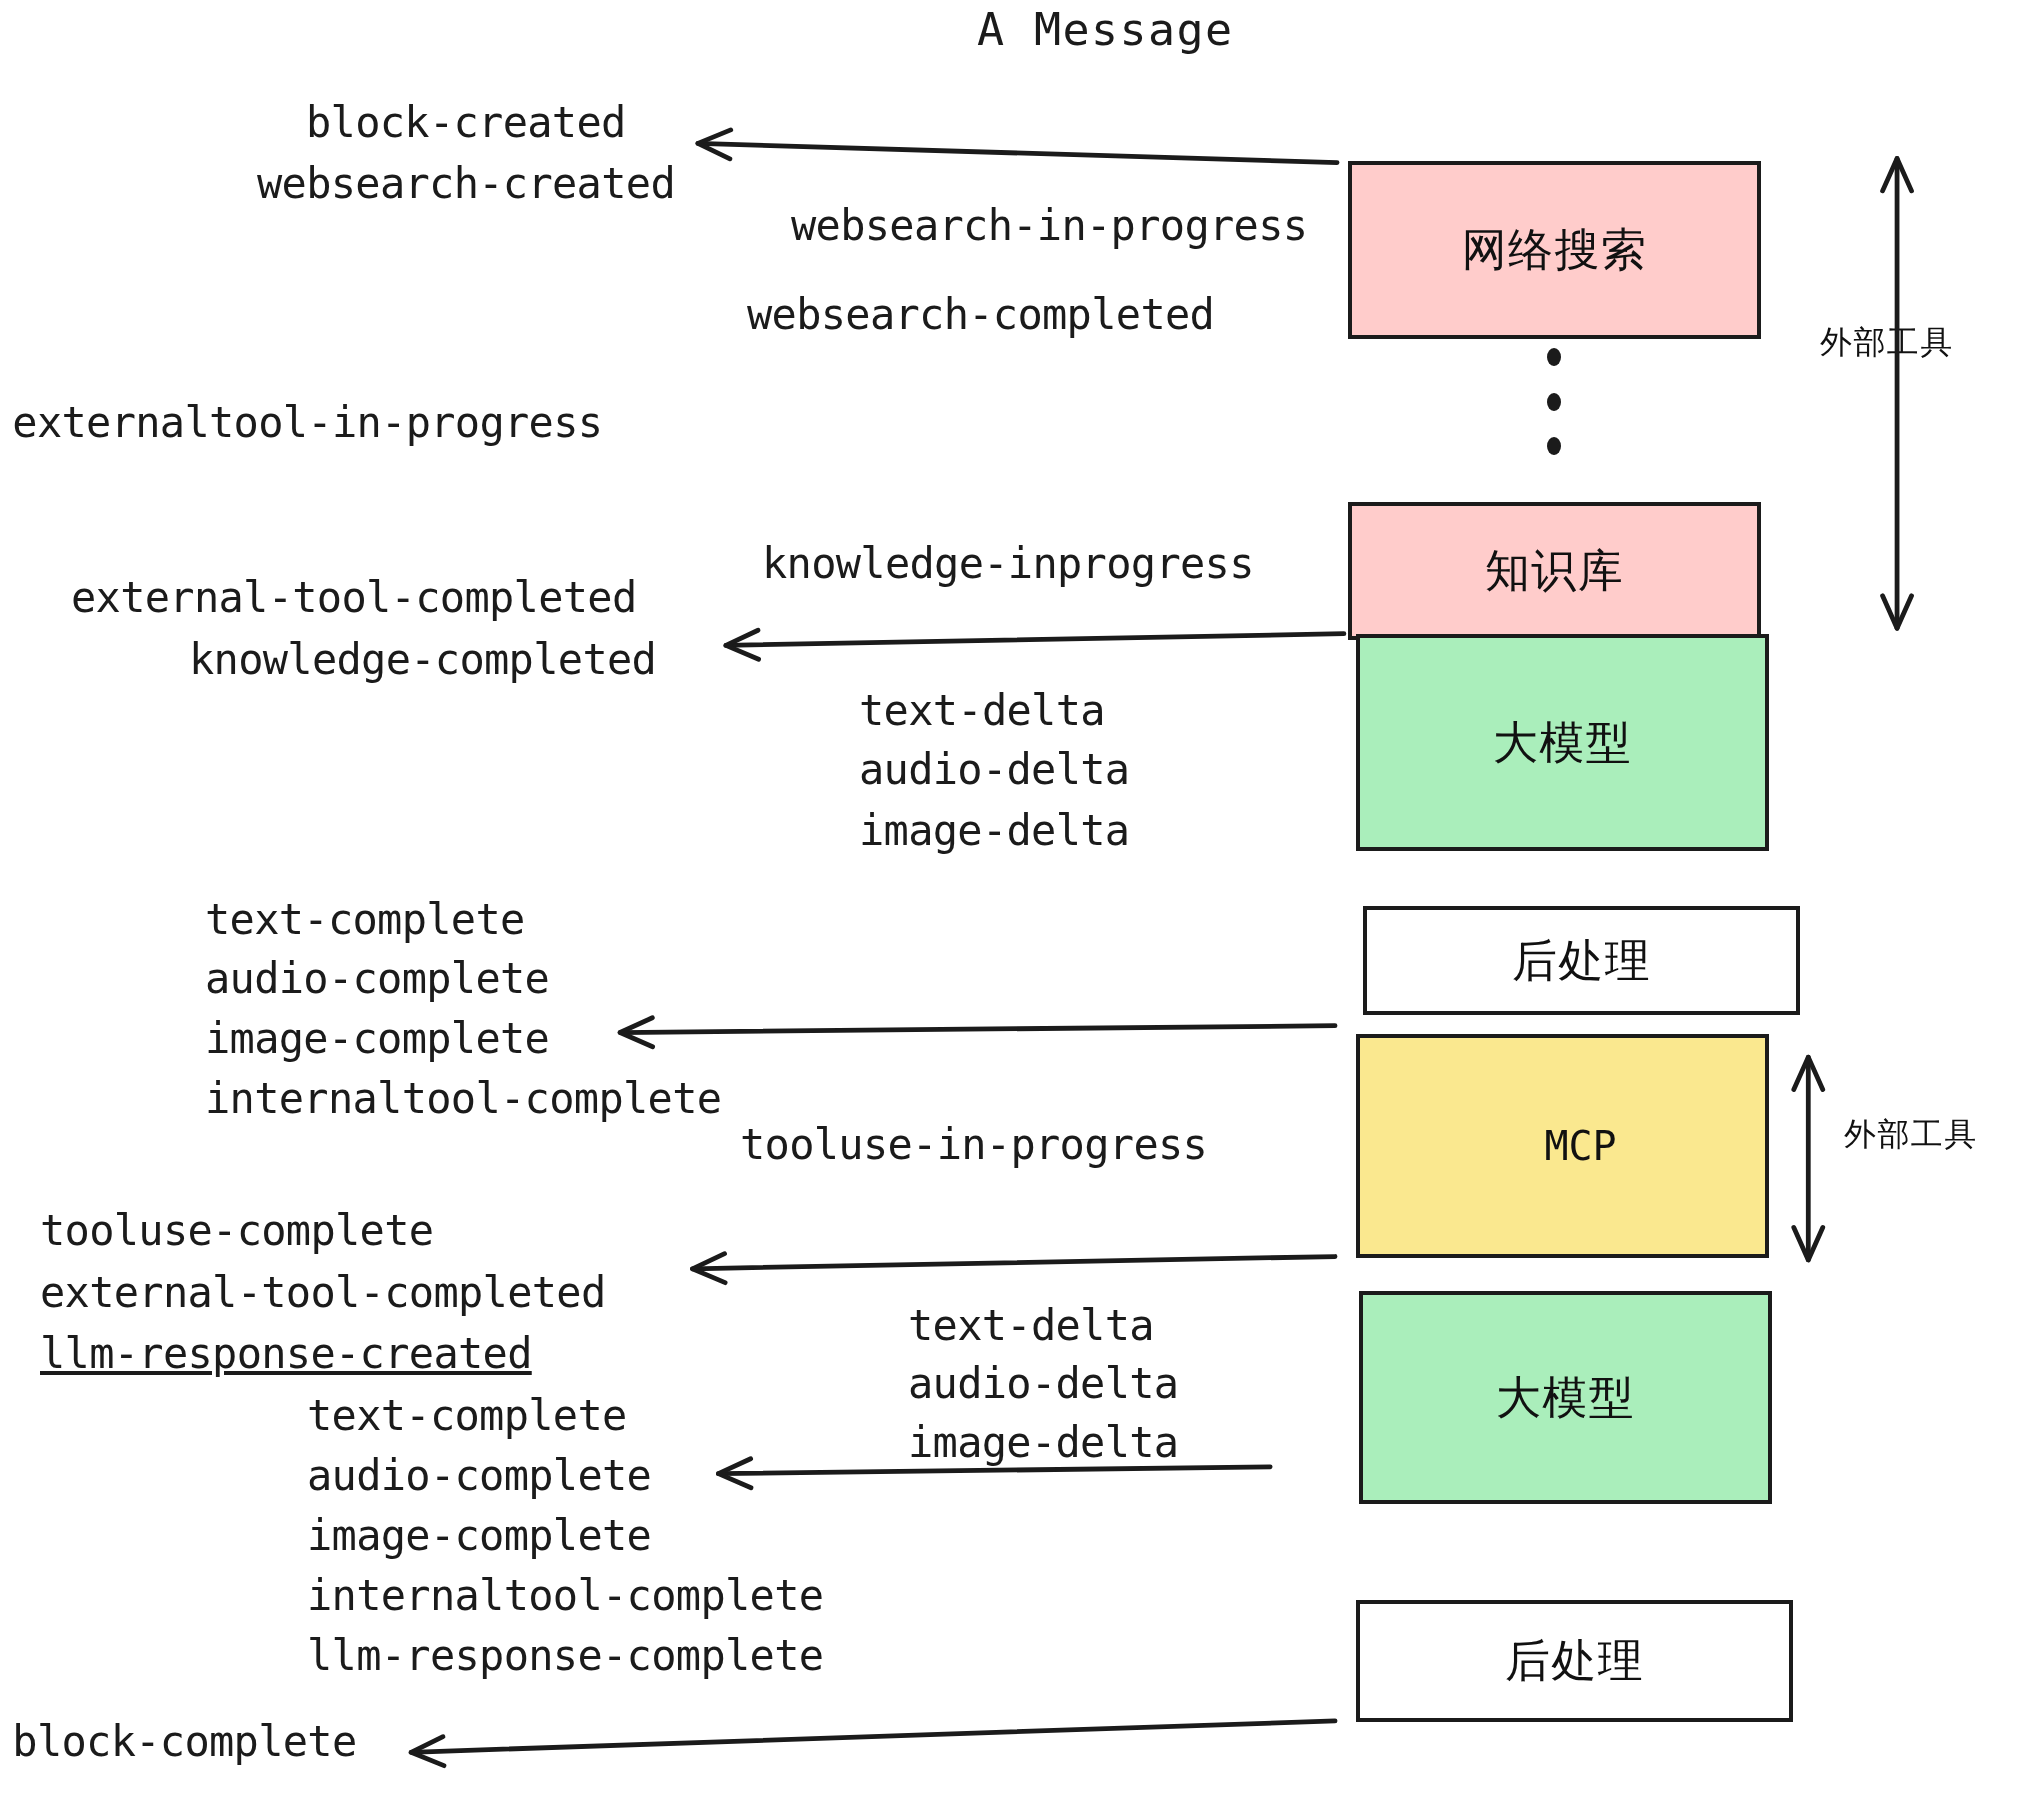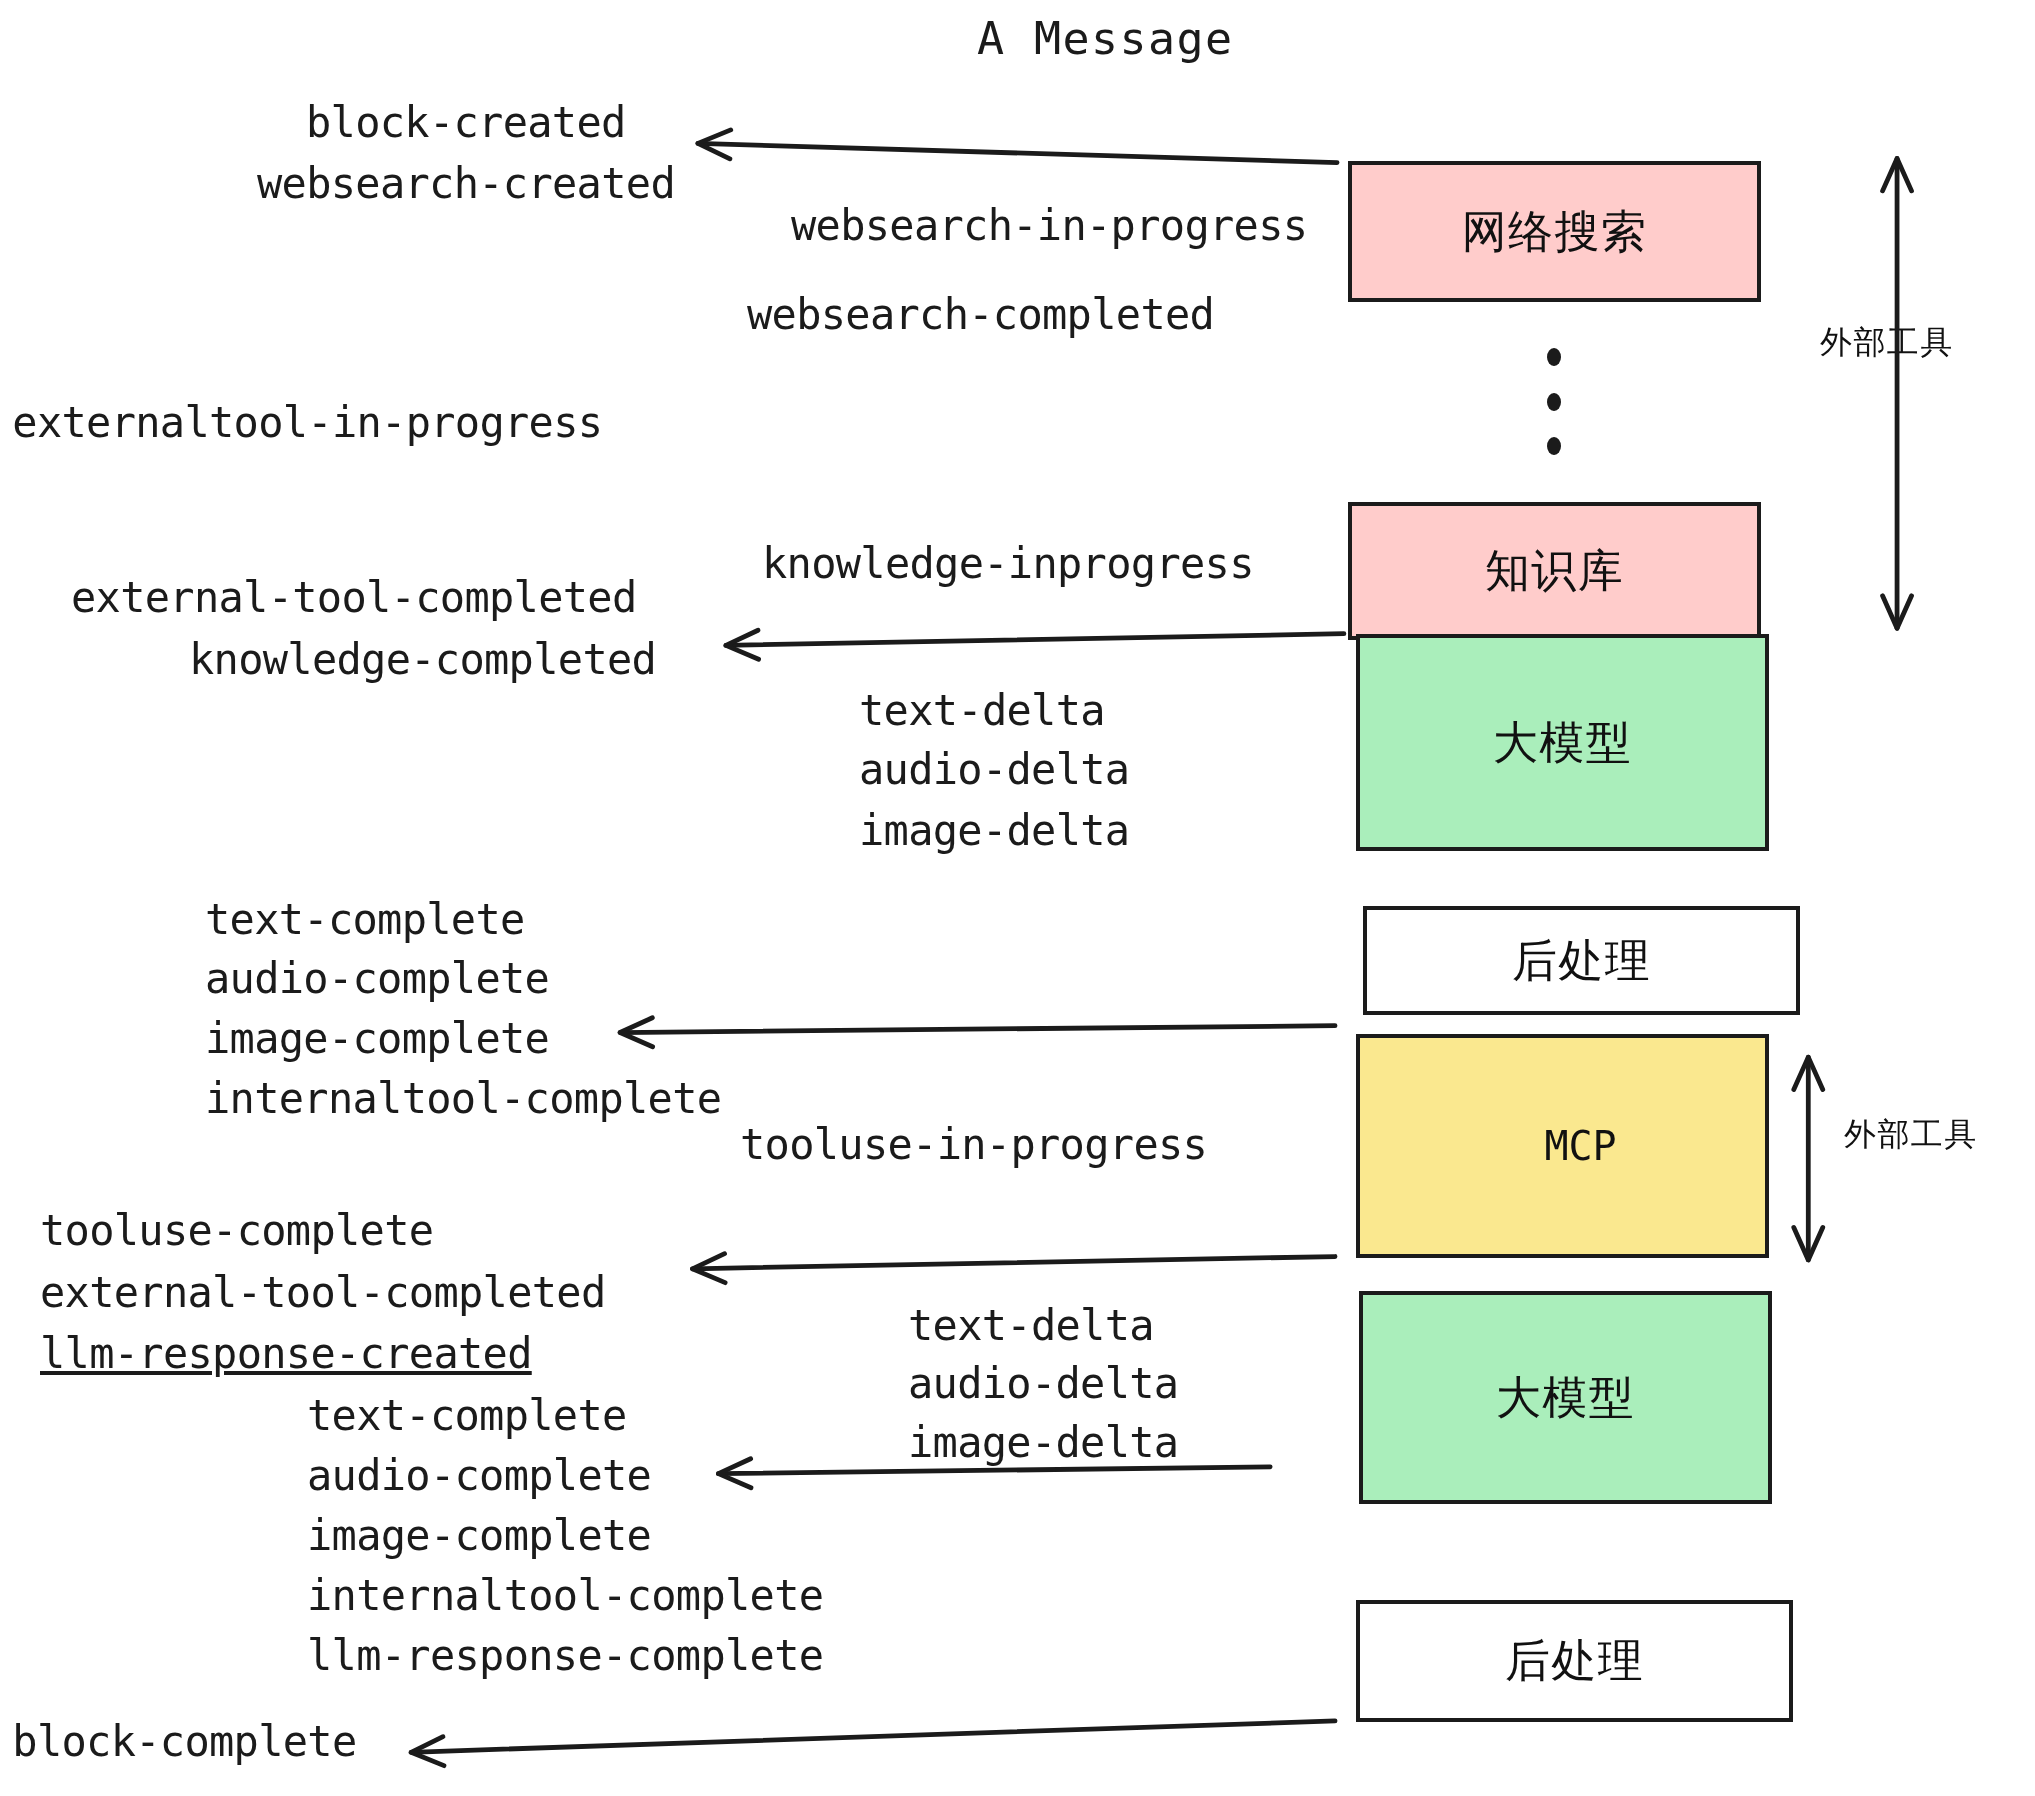--- a/index.html
+++ b/index.html
@@ -26,23 +26,23 @@
   .dot{position:absolute;width:13.7px;height:18px;border-radius:50%;background:#1b1b1b;}
 
   svg.ov{position:absolute;left:0;top:0;width:2035px;height:1796px;overflow:visible;
          pointer-events:none;}
 </style>
 </head>
 <body>
 
 <div id="stage">
 
-  <div class="title" style="left:977px;top:3.4px;margin-top:9px;">A Message</div>
+  <div class="title" style="left:977px;top:3.4px;">A Message</div>
 
-  <div class="box" id="b0" style="left: 1348px; top: 161px; width: 413px; height: 141px; background: rgb(255, 204, 203);">
+  <div class="box" id="b0" style="left: 1348px; top: 161px; width: 413px; height: 178px; background: rgb(255, 204, 203);">
       <span>网络搜索</span>
     </div>
   <div class="box" id="b1" style="left: 1348px; top: 502px; width: 413px; height: 138px; background: rgb(255, 204, 203);">
       <span>知识库</span>
     </div>
   <div class="box" id="b2" style="left: 1356px; top: 634px; width: 413px; height: 217px; background: rgb(170, 238, 187);">
       <span>大模型</span>
     </div>
   <div class="box" id="b3" style="left: 1363px; top: 906px; width: 437px; height: 109px; background: rgb(255, 255, 255);">
       <span>后处理</span>

